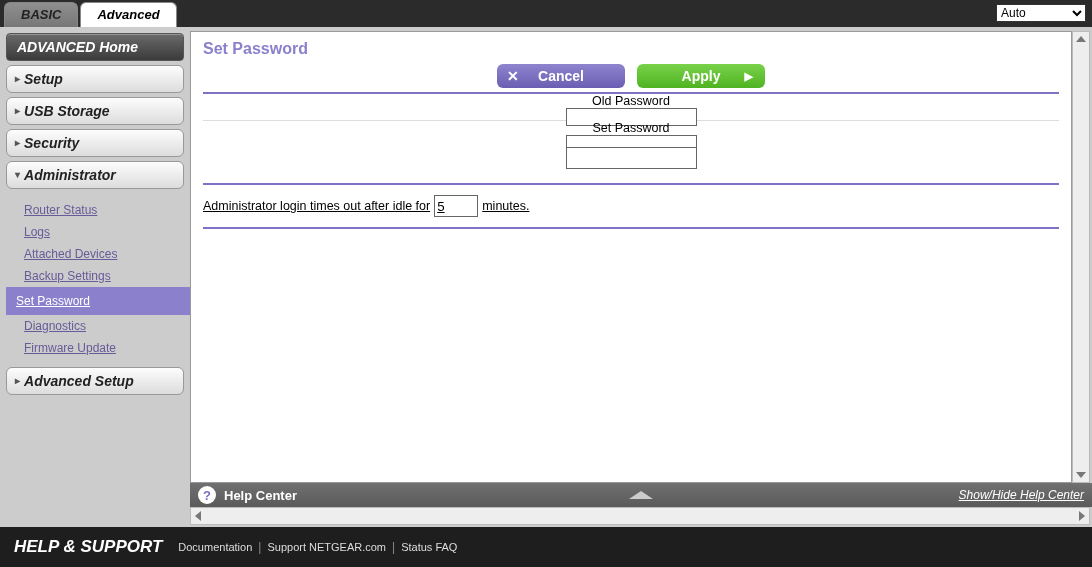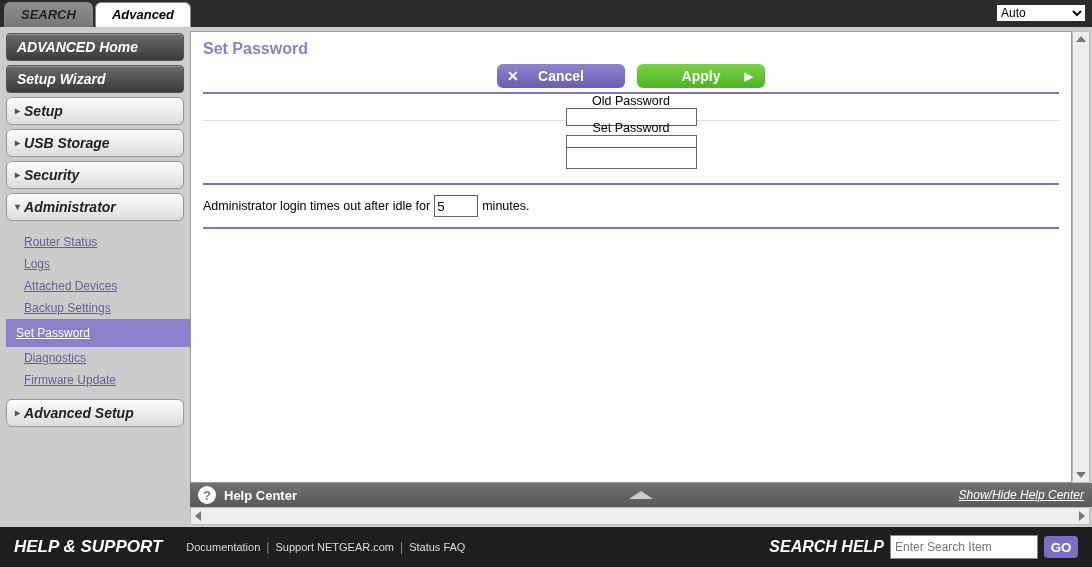--- a/index.html
+++ b/index.html
@@ -194,20 +194,21 @@
   .form-row input[type="password"] { width:125px; height:18px; border:1px solid #666; background:#fff; font-size:12px;}
   .form-row:nth-child(5){border-bottom:none;}
   .hr-mid { height:2px; background:#7d72c5; margin:10px 0 6px 0;}
   .timeout-line {
     font-size:12.5px;
     padding:4px 0 10px 0;
     border-bottom:2px solid #7d72c5;
     display:flex;
     align-items:center;
     gap:4px;
+    text-decoration:underline;
   }
   .timeout-line input { width:38px; height:18px; border:1px solid #666; text-align:left; padding-left:2px;}
 
   
   .vscroll {
     width:16px;
     background:#eee;
     margin:4px 2px 0 0;
     border:1px solid #bbb;
     position:relative;
@@ -275,48 +276,47 @@
   
   .footer {
     height:40px;
     background:#1e1e1e;
     color:#fff;
     display:flex;
     align-items:center;
     padding:0 14px;
     font-size:12px;
   }
-  .footer .hs { font-size:17px; font-weight:bold; font-style:italic; margin-right:24px;}
+  .footer .hs { font-size:17px; font-weight:bold; font-style:italic; margin-right:16px;}
   .footer a { color:#ddd; font-size:11px; text-decoration:none; cursor:pointer;}
   .footer .sep { color:#888; margin:0 6px;}
   .footer .right{ margin-left:auto; display:flex; align-items:center; gap:6px;}
   .footer .right .sh { font-size:16px; font-weight:bold; font-style:italic;}
   .footer .right input { width:140px; height:20px; font-size:12px; padding-left:4px; color:#555; border:1px solid #888;}
   .footer .right .go {
     background:#7b6fc5;color:#fff;border:none;height:22px;width:34px;border-radius:4px;font-weight:bold;cursor:pointer;
   }
 </style>
 </head>
 <body>
 
 <div class="topbar">
-  <div class="tab inactive">SEARCH</div>
+  <div class="tab inactive">BASIC</div>
   <div class="tab active">Advanced</div>
   <div class="dropdown">
     <select>
       <option>Auto</option>
     </select>
   </div>
 </div>
 
 <div class="body-wrap">
 
   <div class="sidebar">
     <div class="side-btn">ADVANCED Home</div>
-    <div class="side-btn">Setup Wizard</div>
 
     <div class="menu-group">
       <span class="caret">▸</span>
       <span>Setup</span>
     </div>
     <div class="menu-group">
       <span class="caret">▸</span>
       <span>USB Storage</span>
     </div>
     <div class="menu-group">
@@ -398,18 +398,13 @@
 </div>
 
 <div class="footer">
   <span class="hs">HELP &amp; SUPPORT</span>
   <a>Documentation</a>
   <span class="sep">|</span>
   <a>Support NETGEAR.com</a>
   <span class="sep">|</span>
   <a>Status FAQ</a>
 
-  <div class="right">
-    <span class="sh">SEARCH HELP</span>
-    <input type="text" placeholder="Enter Search Item" style="">
-    <button class="go">GO</button>
-  </div>
 </div>
 
 </body></html>

